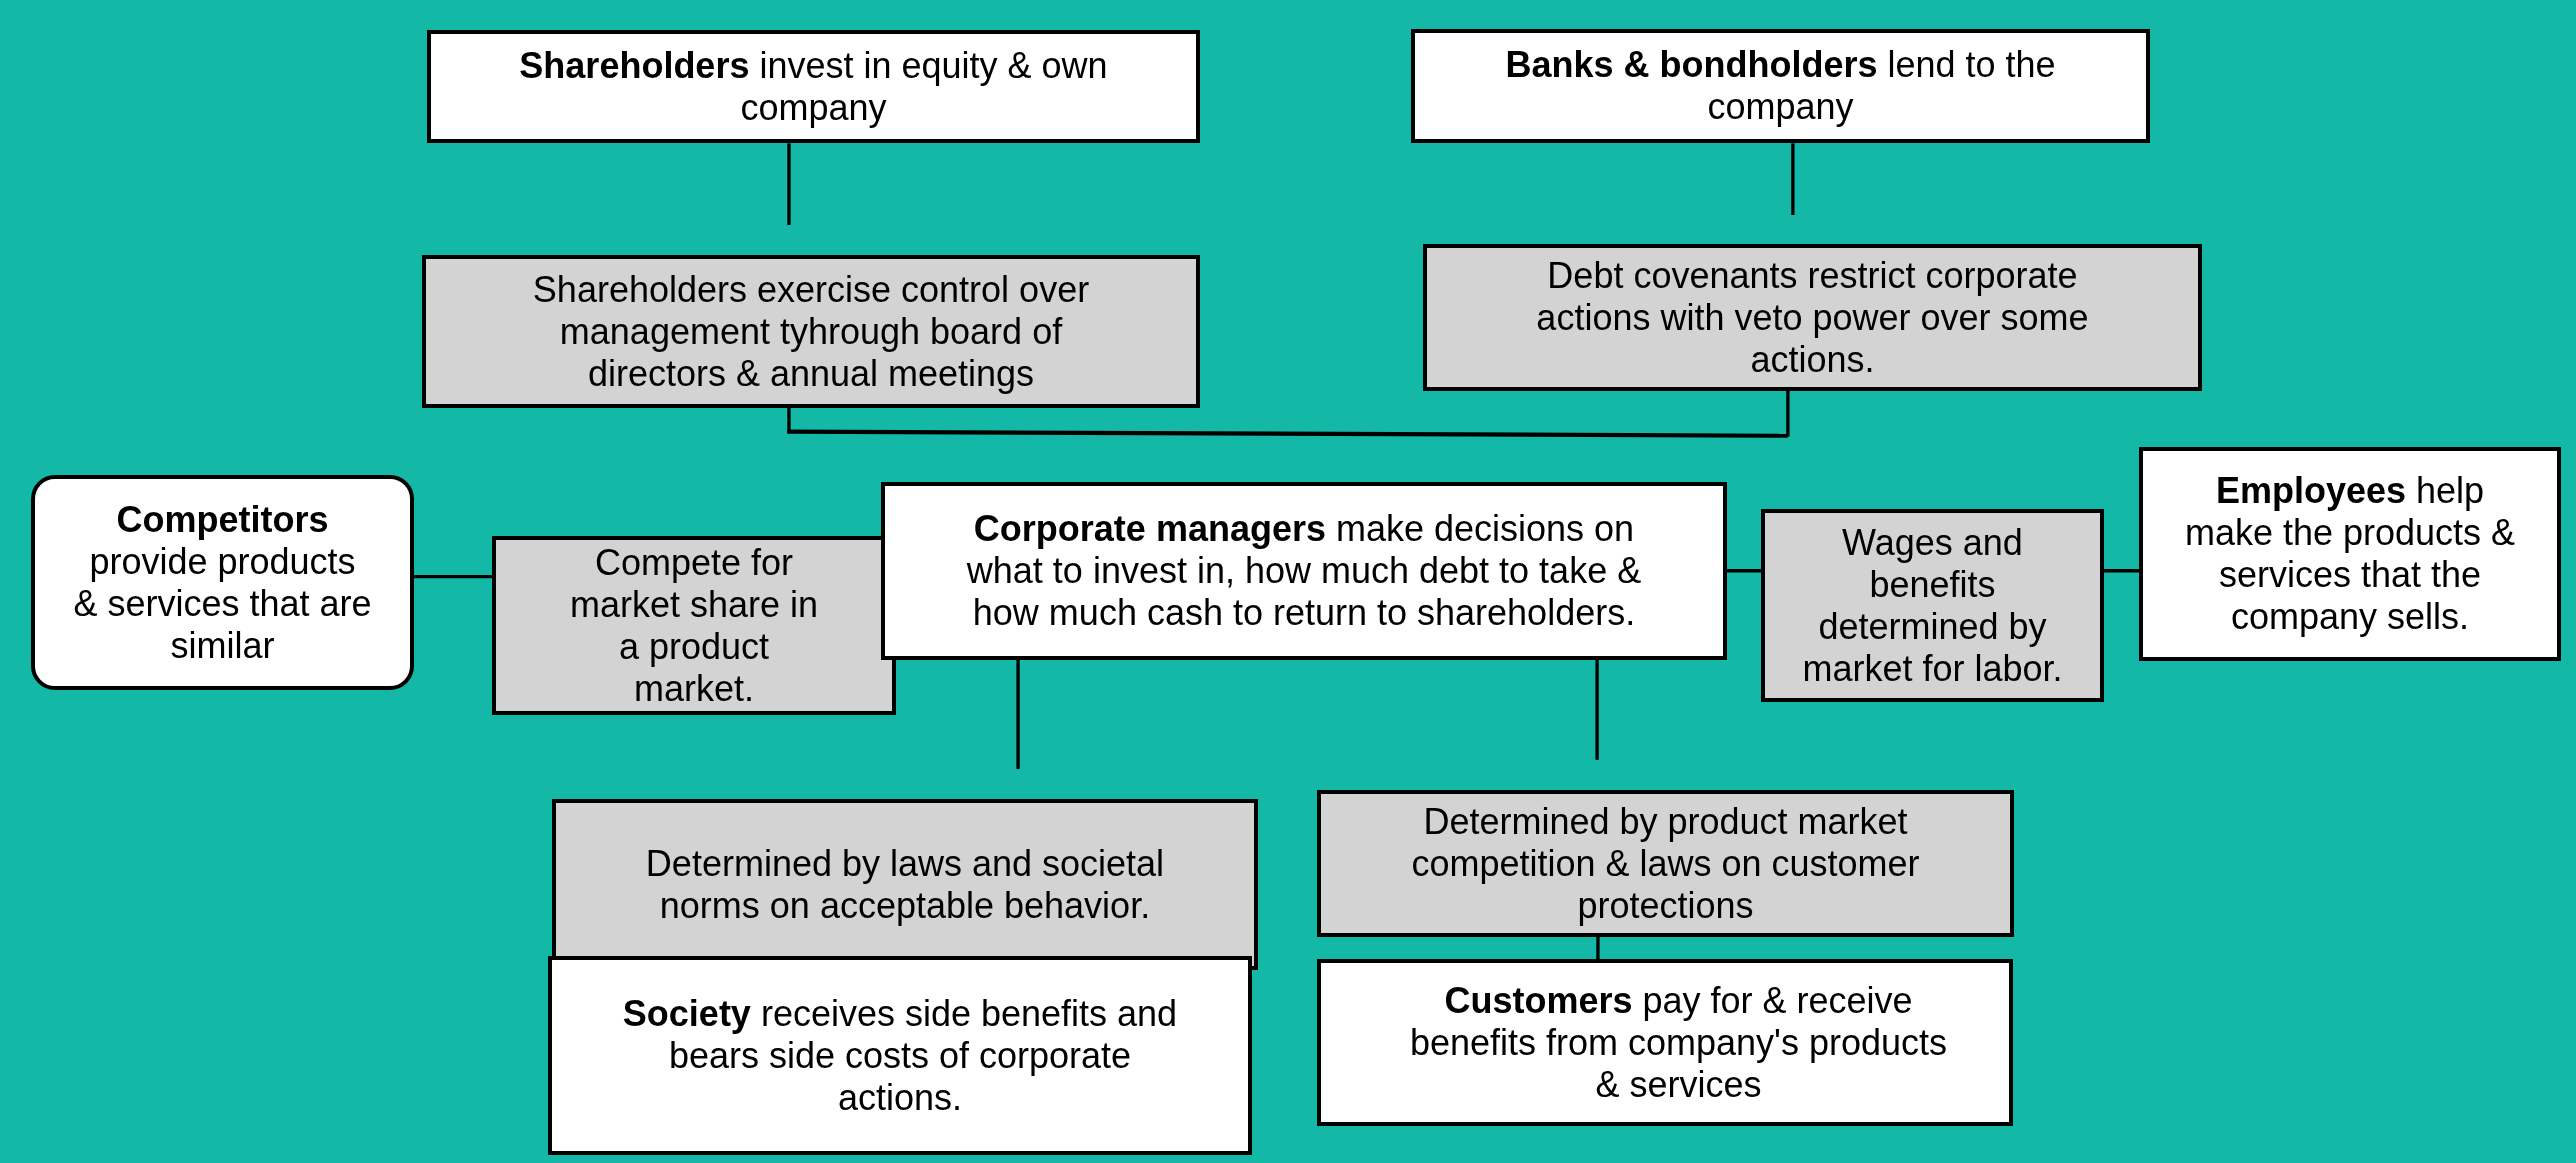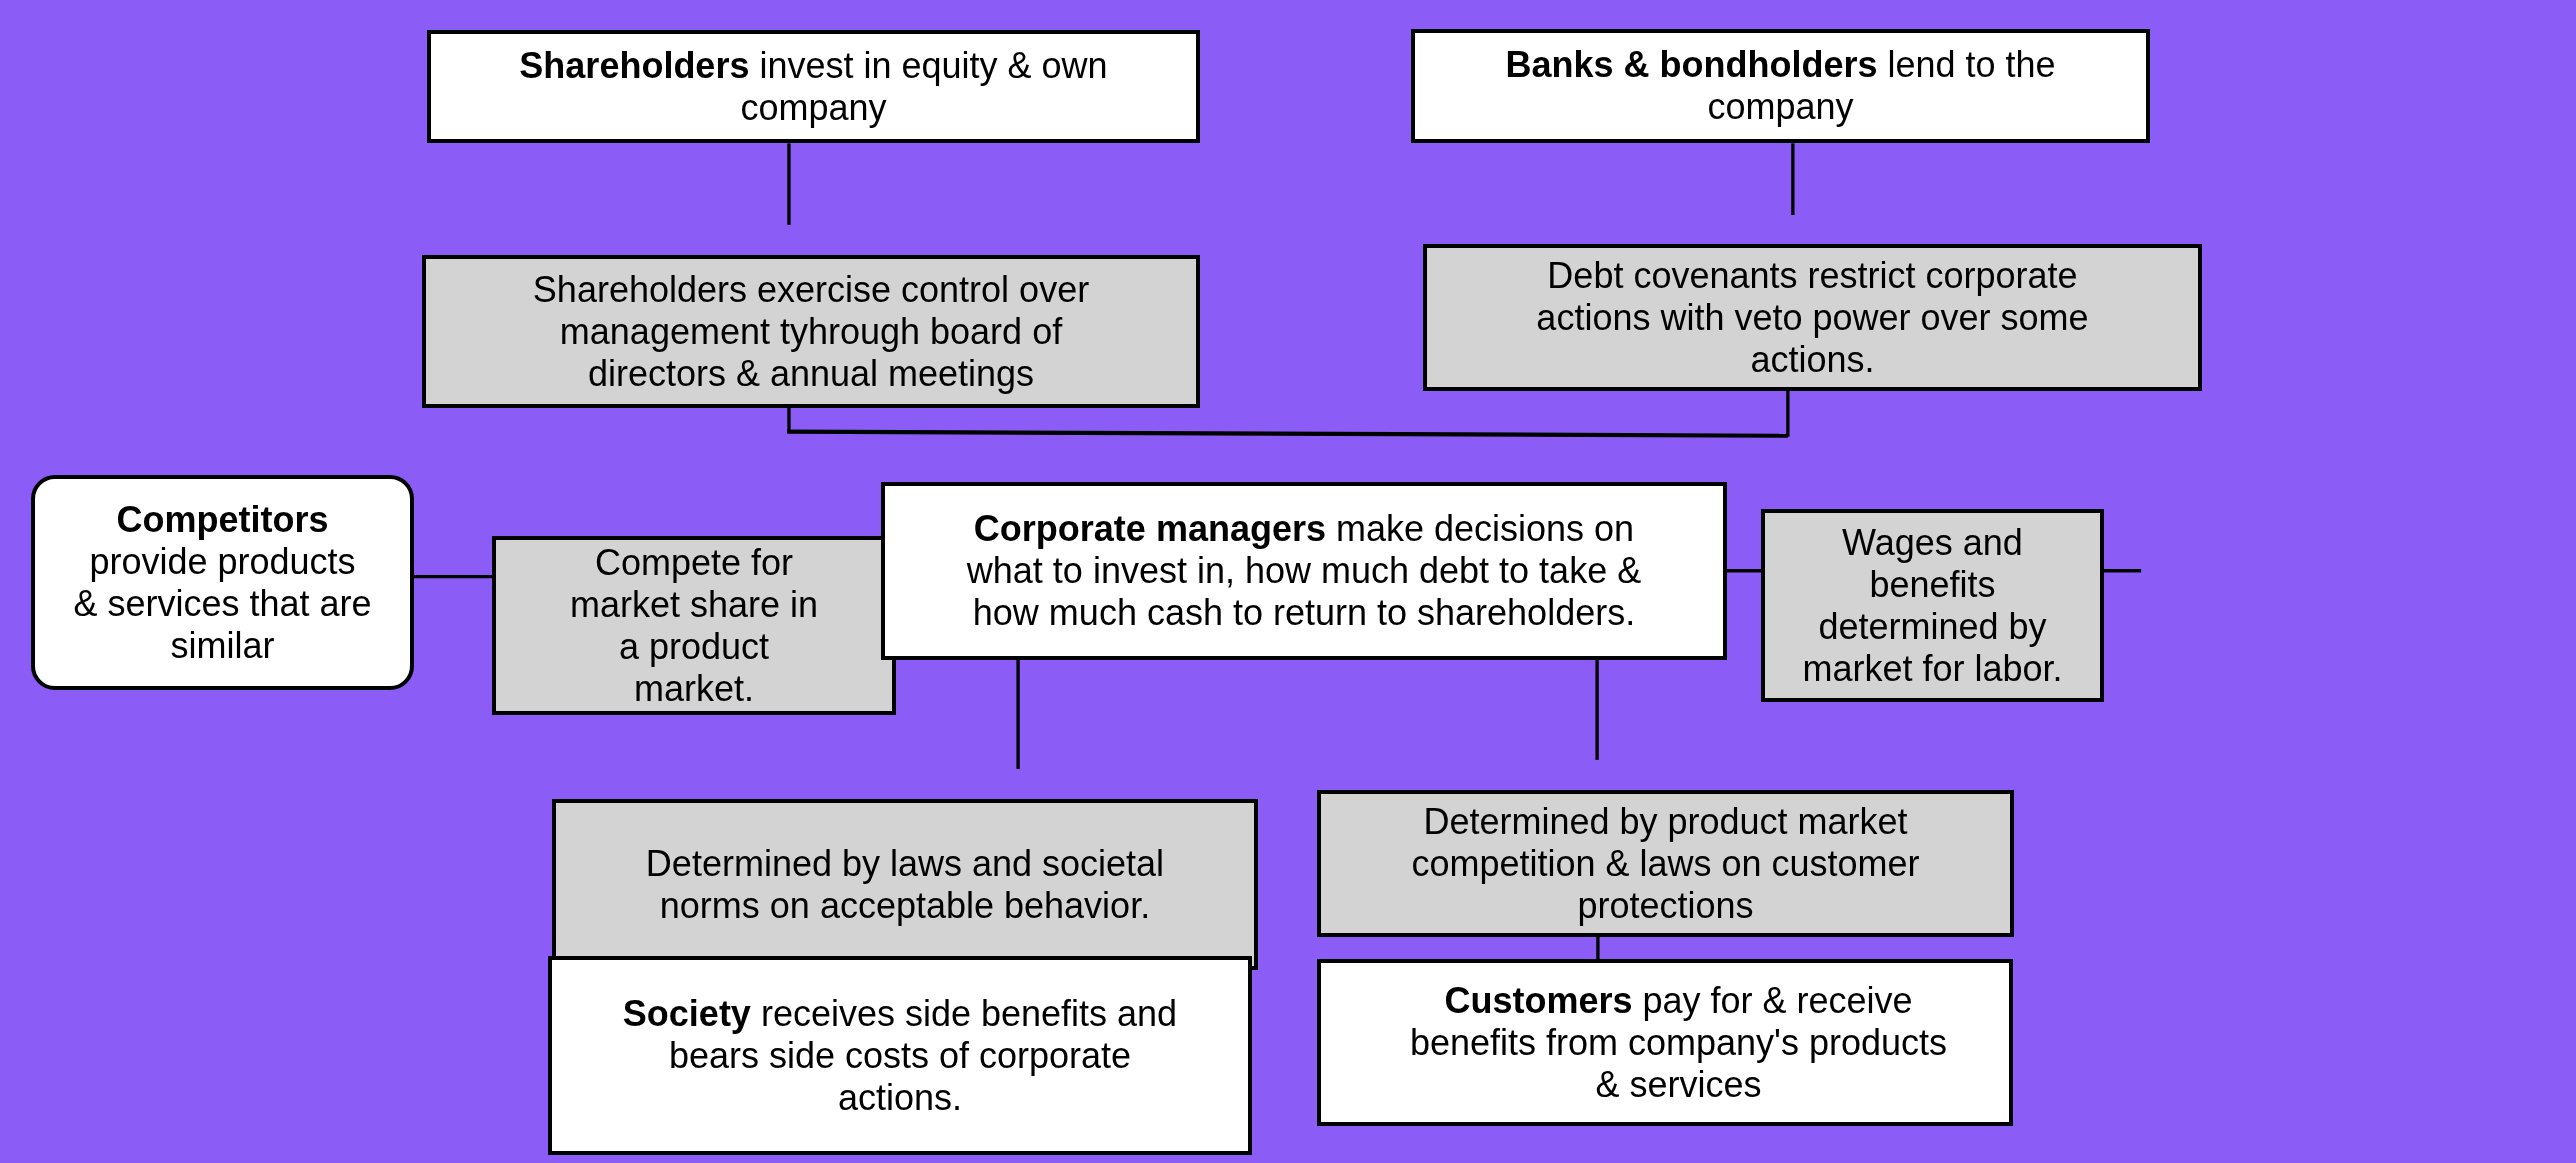--- a/index.html
+++ b/index.html
@@ -1,20 +1,20 @@
 <!DOCTYPE html>
 <html style="font-size:13.3px"><head>
 <meta charset="utf-8">
 <style>
   html,body{margin:0;padding:0;background:#ffffff;}
   .canvas{
     position:relative;
     width:2576px;
     height:1164px;
-    background:#8b5cf6;
+    background:#14b8a6;
     font-family:"Liberation Sans",sans-serif;
     overflow:hidden;
   }
   .box{
     position:absolute;
     box-sizing:border-box;
     border:4.2px solid #000000;
     display:flex;
     align-items:center;
     justify-content:center;
@@ -102,20 +102,26 @@
 how much cash to return to shareholders.</span></p>
   </div>
 
   <div class="box gray" style="left:1761px;top:477px;width:343px;height:193px;">
     <p>Wages and
 benefits
 determined by
 market for labor.</p>
   </div>
 
+  <div class="box white" style="left:2139px;top:447px;width:422px;height:214px;">
+    <p><b>Employees</b><span> help
+make the products &amp;
+services that the
+company sells.</span></p>
+  </div>
 
   <div class="box gray" style="left:552px;top:767px;width:706px;height:171px;">
     <p>Determined by laws and societal
 norms on acceptable behavior.</p>
   </div>
 
   <div class="box gray" style="left:1317px;top:758px;width:697px;height:147px;">
     <p>Determined by product market
 competition &amp; laws on customer
 protections</p>

